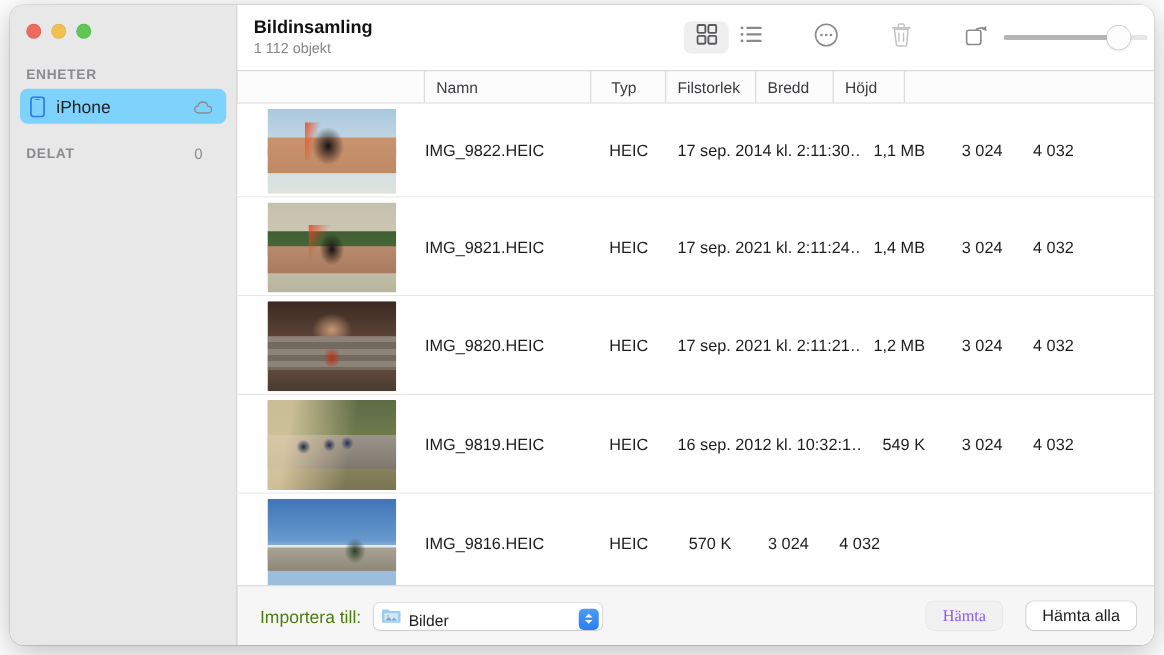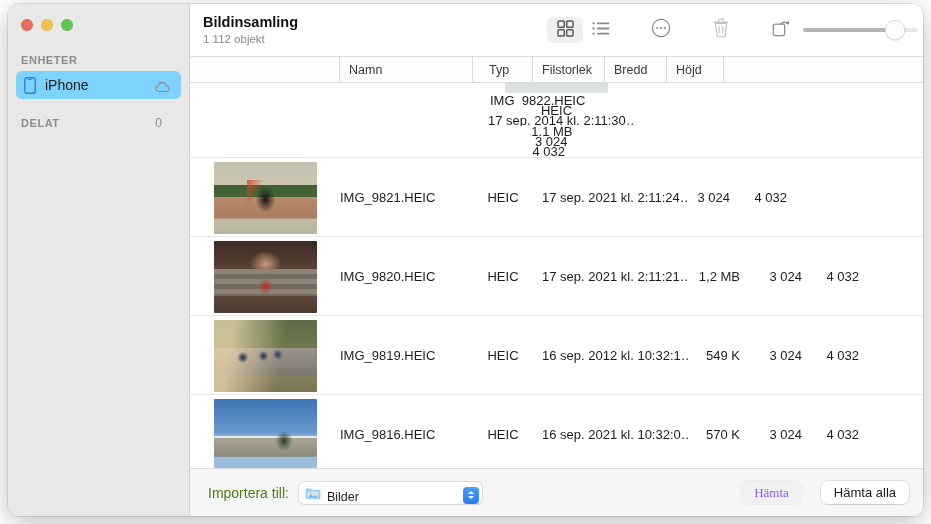--- a/index.html
+++ b/index.html
@@ -196,21 +196,21 @@
     background: #ffffff;
     position: relative;
   }
   .row {
     display: flex;
     align-items: center;
     border-bottom: 0.5px solid #e8e8e8;
     background: #ffffff;
     height: 79px;
   }
-  .row.first { height: 75px; align-items: center; flex-direction: column; }
+  .row.first { height: 75px; align-items: flex-start; }
   .cell {
     font-size: 13px;
     color: #1d1d1f;
     white-space: nowrap;
     overflow: hidden;
     display: flex;
     align-items: center;
     height: 100%;
   }
   .cell.thumb-cell {
@@ -481,20 +481,21 @@
         <div class="cell num" style="width:57px">4 032</div>
       </div>
 
       <div class="row">
         <div class="cell thumb-cell" style="width:150px">
           <div class="thumb th-sari-garden"></div>
         </div>
         <div class="cell" style="width:133px">IMG_9821.HEIC</div>
         <div class="cell typ" style="width:60px">HEIC</div>
         <div class="cell" style="width:155px; padding-left:9px">17 sep. 2021 kl. 2:11:24…</div>
+        <div class="cell num" style="width:72px">1,4 MB</div>
         <div class="cell num" style="width:62px">3 024</div>
         <div class="cell num" style="width:57px">4 032</div>
       </div>
 
       <div class="row">
         <div class="cell thumb-cell" style="width:150px">
           <div class="thumb th-steps"></div>
         </div>
         <div class="cell" style="width:133px">IMG_9820.HEIC</div>
         <div class="cell typ" style="width:60px">HEIC</div>
@@ -515,21 +516,20 @@
         <div class="cell num" style="width:62px">3 024</div>
         <div class="cell num" style="width:57px">4 032</div>
       </div>
 
       <div class="row">
         <div class="cell thumb-cell" style="width:150px">
           <div class="thumb th-coast"></div>
         </div>
         <div class="cell" style="width:133px">IMG_9816.HEIC</div>
         <div class="cell typ" style="width:60px">HEIC</div>
-        <div class="cell" style="width:155px; padding-left:9px">16 sep. 2021 kl. 10:32:0…</div>
         <div class="cell num" style="width:72px">570 K</div>
         <div class="cell num" style="width:62px">3 024</div>
         <div class="cell num" style="width:57px">4 032</div>
       </div>
 
     </div>
 
     <div class="bottombar">
       <span class="imp-label">Importera till:</span>
 

